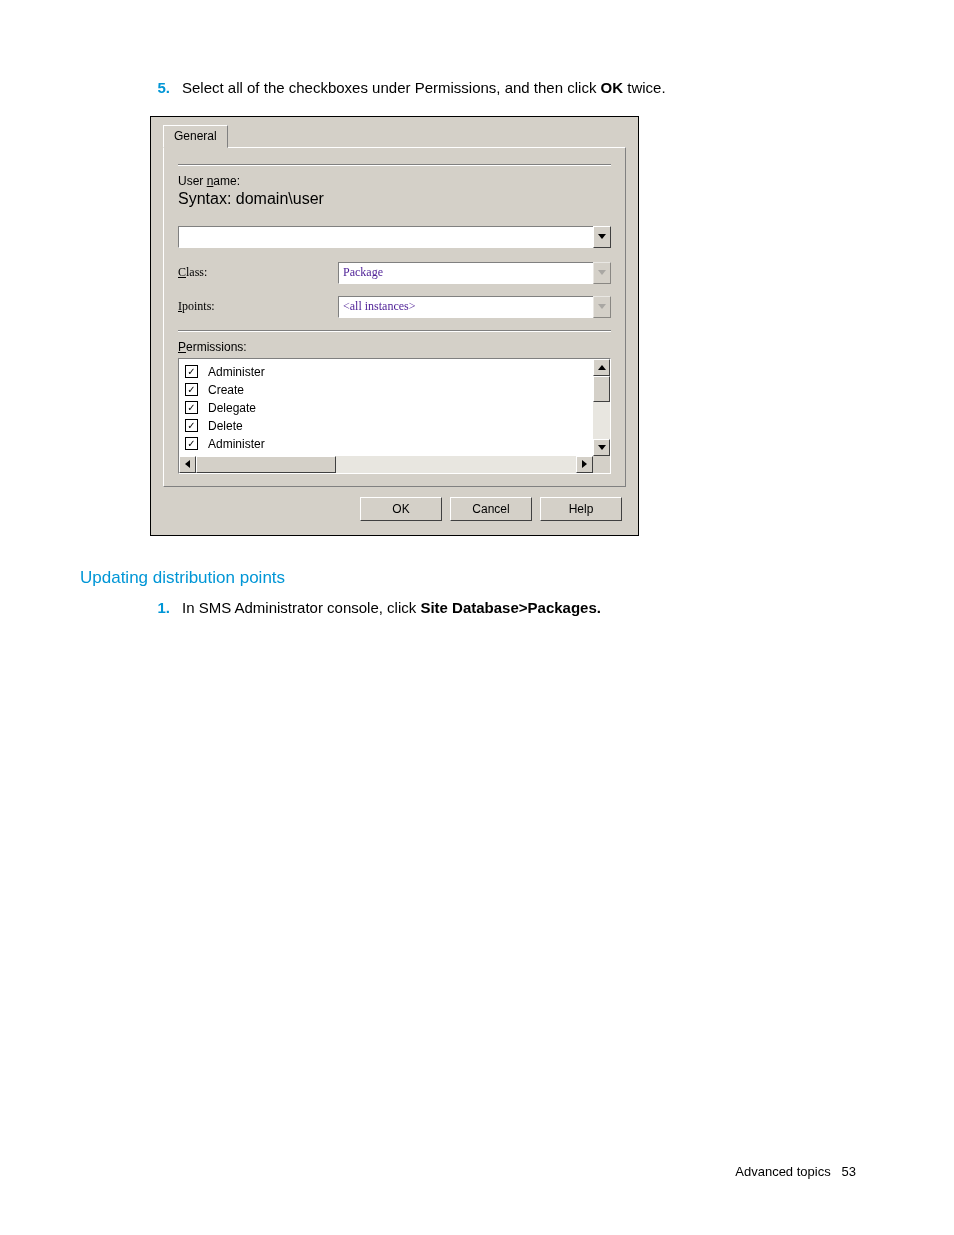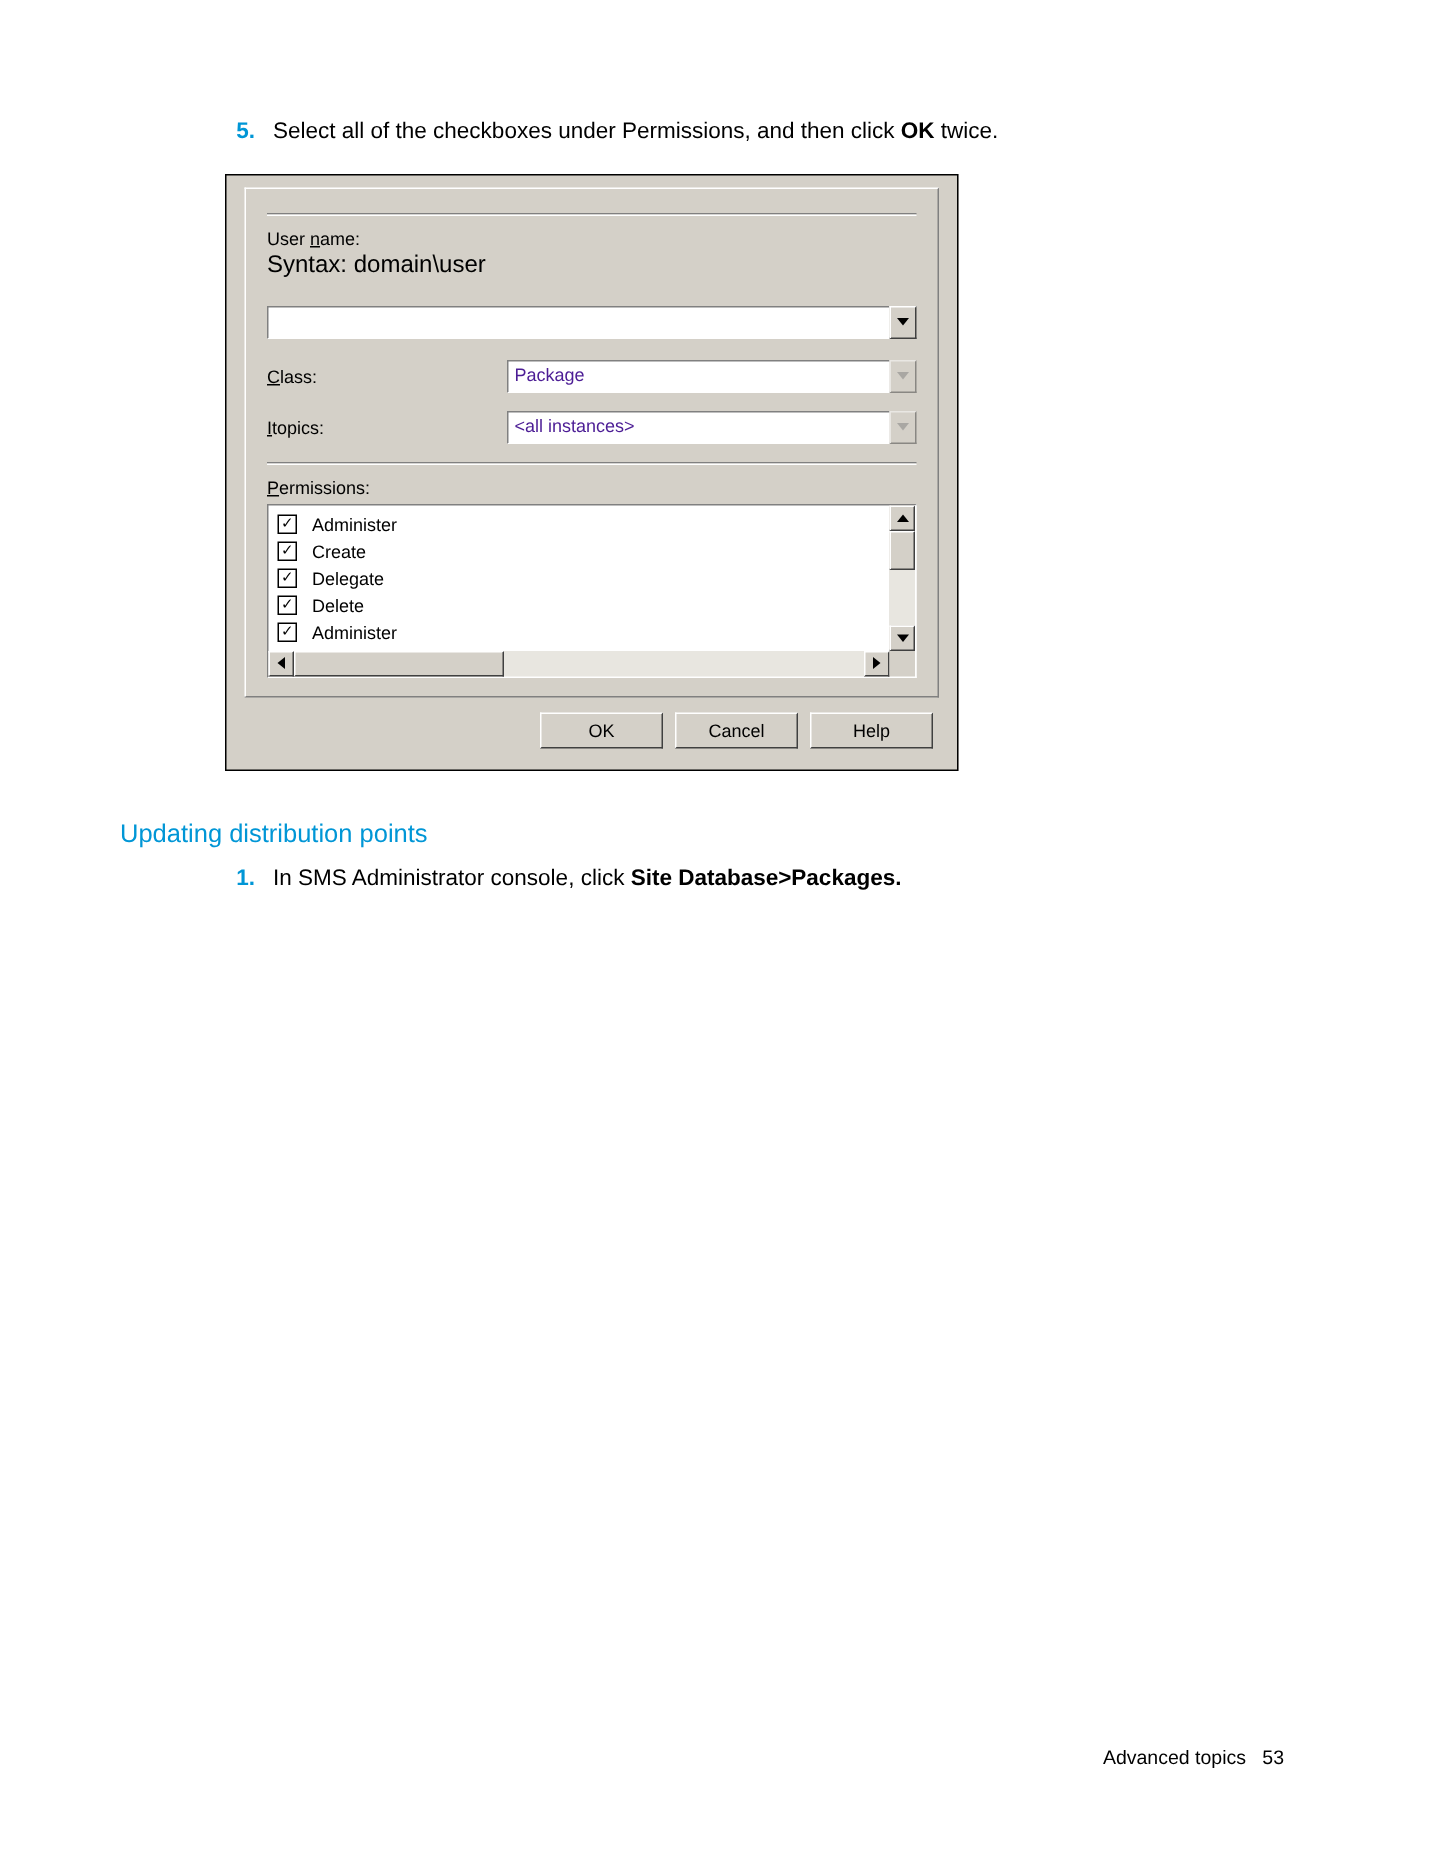--- a/index.html
+++ b/index.html
@@ -182,20 +182,21 @@
   .tri-right {
     width: 0; height: 0;
     border-top: 4px solid transparent;
     border-bottom: 4px solid transparent;
     border-left: 5px solid #000;
   }
   .row2 {
     display: flex;
     align-items: center;
     margin-bottom: 12px;
+    font-family: Liberation Serif, serif;
   }
   .row2 .lbl { width: 160px; font-size: 12px; }
   .row2 .combo { flex: 1; margin-bottom: 0; }
   .u { text-decoration: underline; }
   .perm-label { font-size: 12px; margin-bottom: 4px; }
   .perm-box {
     position: relative;
     height: 116px;
     background: #fff;
     border-top: 1px solid #808080;
@@ -322,20 +323,23 @@
   <div class="step-line">
     <div class="step-num">5.</div>
     <div class="step-text">
       <span>Select all of the checkboxes under Permissions, and then click </span><b>OK</b><span> twice.</span>
     </div>
   </div>
 
   <div class="dialog">
 
     <div class="dialog-body">
+      <div class="tab-strip">
+        <div class="tab">General</div>
+      </div>
       <div class="tab-panel">
 
 
         <div class="divider"></div>
 
         <div class="field-label">
           <span>User </span><span class="u">n</span><span>ame:</span>
         </div>
         <div class="syntax">Syntax: domain\user</div>
 
@@ -350,21 +354,21 @@
           <div class="lbl"><span class="u">C</span><span>lass:</span></div>
           <div class="combo">
             <div class="combo-input">Package</div>
             <div class="combo-btn disabled">
                 <div class="tri-down gray"></div>
               </div>
           </div>
         </div>
 
         <div class="row2">
-          <div class="lbl"><span class="u">I</span><span>topics:</span></div>
+          <div class="lbl"><span class="u">I</span><span>points:</span></div>
           <div class="combo">
             <div class="combo-input">&lt;all instances&gt;</div>
             <div class="combo-btn disabled">
                 <div class="tri-down gray"></div>
               </div>
           </div>
         </div>
 
         <div class="divider"></div>
 

